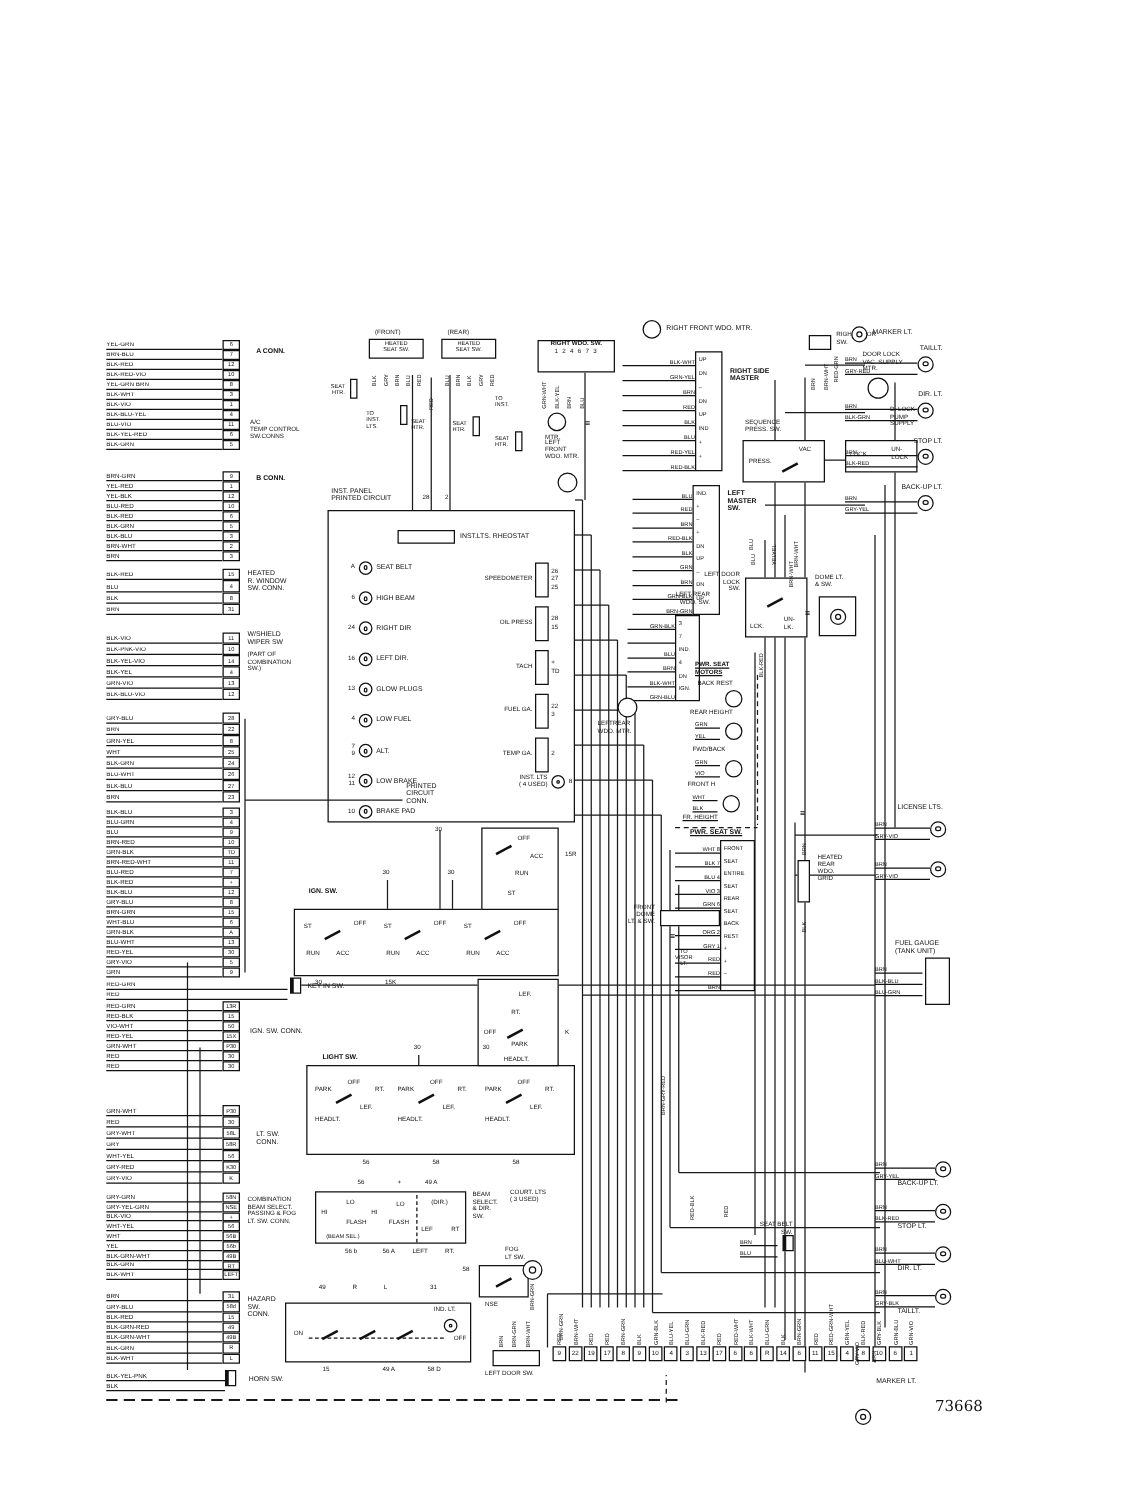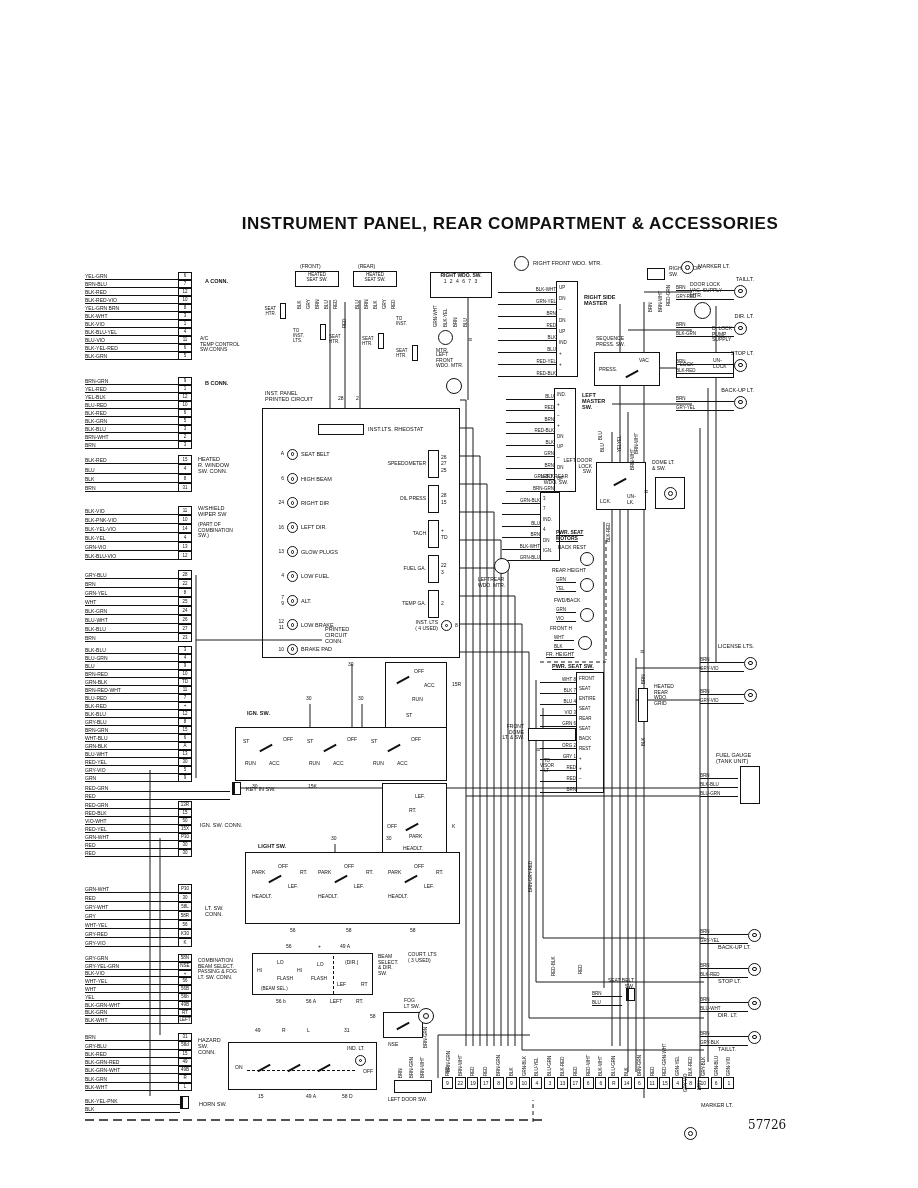--- a/index.html
+++ b/index.html
@@ -129,21 +129,20 @@
       <line x1="438" y1="1035" x2="530" y2="1035"></line>
         <line x1="438" y1="1035" x2="438" y2="1078"></line>
 
       <line x1="85" y1="1120" x2="545" y2="1120" stroke-dasharray="9 5" stroke-width="1.6"></line>
       <line x1="533" y1="1122" x2="533" y2="1100" stroke-dasharray="4 3"></line>
       <line x1="606" y1="540" x2="606" y2="660" stroke-dasharray="4 3"></line>
       <line x1="540" y1="662" x2="606" y2="662" stroke-dasharray="4 3"></line>
     </g>
   </svg>
 
-  <div class="abs b" style="left:160px;top:214px;width:700px;text-align:center;font-size:17px;letter-spacing:.5px">INSTRUMENT PANEL, REAR COMPARTMENT &amp; ACCESSORIES</div>
 
   <div class="abs" style="left:85px;top:272px;width:107px;--rh:8px">
 
   <div class="crow">
         <span class="cw">YEL-GRN</span>
         <span class="cp">6</span>
       </div>
       <div class="crow">
         <span class="cw">BRN-BLU</span>
         <span class="cp">7</span>
@@ -1354,14 +1353,14 @@
   <div class="abs f55" style="left:701px;top:1102px">MARKER LT.</div>
 
   <div class="abs v" style="left:528px;top:848px;height:44px">BRN-GRY-RED</div>
   <div class="abs v" style="left:551px;top:946px;height:30px">RED-BLK</div>
   <div class="abs v" style="left:578px;top:952px;height:22px">RED</div>
   <div class="abs v" style="left:617px;top:418px;height:26px">YEL</div>
   <div class="abs v" style="left:598px;top:416px;height:24px">BLU</div>
   <div class="abs v" style="left:630px;top:430px;height:40px">BRN-WHT</div>
   <div class="abs v" style="left:446px;top:1032px;height:40px">BRN-GRN</div>
 
-  <div class="abs" style="left:748px;top:1118px;font-family:'DejaVu Serif',serif;font-size:12px">57726</div>
+  <div class="abs" style="left:748px;top:1118px;font-family:'DejaVu Serif',serif;font-size:12px">73668</div>
 </div>
 
 </body></html>

